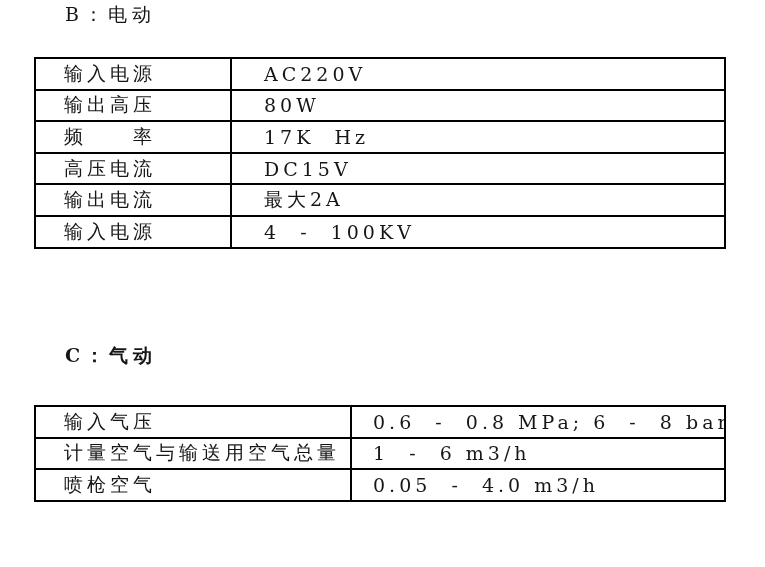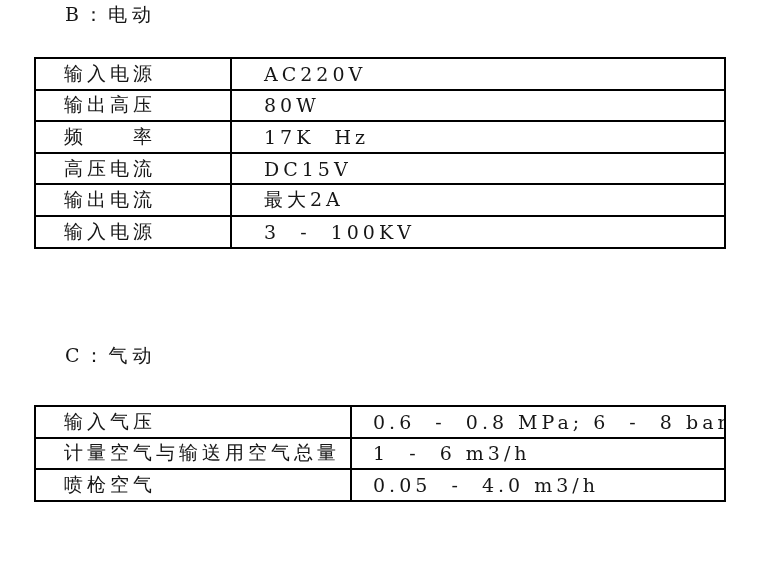--- a/index.html
+++ b/index.html
@@ -17,21 +17,21 @@
   }
   .heading {
     position: absolute;
     left: 65px;
     font-size: 19px;
     letter-spacing: 5px;
     white-space: pre;
     line-height: 20px;
   }
   .heading-b { top: 4px; text-align: center; }
-  .heading-c { top: 345px; }
+  .heading-c { top: 345px; font-weight: bold; }
 
   table.spec-table {
     position: absolute;
     left: 34px;
     width: 690px;
     border-collapse: collapse;
     table-layout: fixed;
   }
   table.t1 { top: 57px; }
   table.t2 { top: 405px; }
@@ -81,21 +81,21 @@
     <tr>
       <td class="label-cell">高压电流</td>
       <td class="value-cell">DC15V</td>
     </tr>
     <tr>
       <td class="label-cell">输出电流</td>
       <td class="value-cell">最大2A</td>
     </tr>
     <tr>
       <td class="label-cell">输入电源</td>
-      <td class="value-cell">3  -  100KV</td>
+      <td class="value-cell">4  -  100KV</td>
     </tr>
   </tbody>
 </table>
 
 <div class="heading heading-c">C：气动</div>
 
 <table class="spec-table t2">
   <colgroup>
       <col class="c1">
       <col class="c2">

